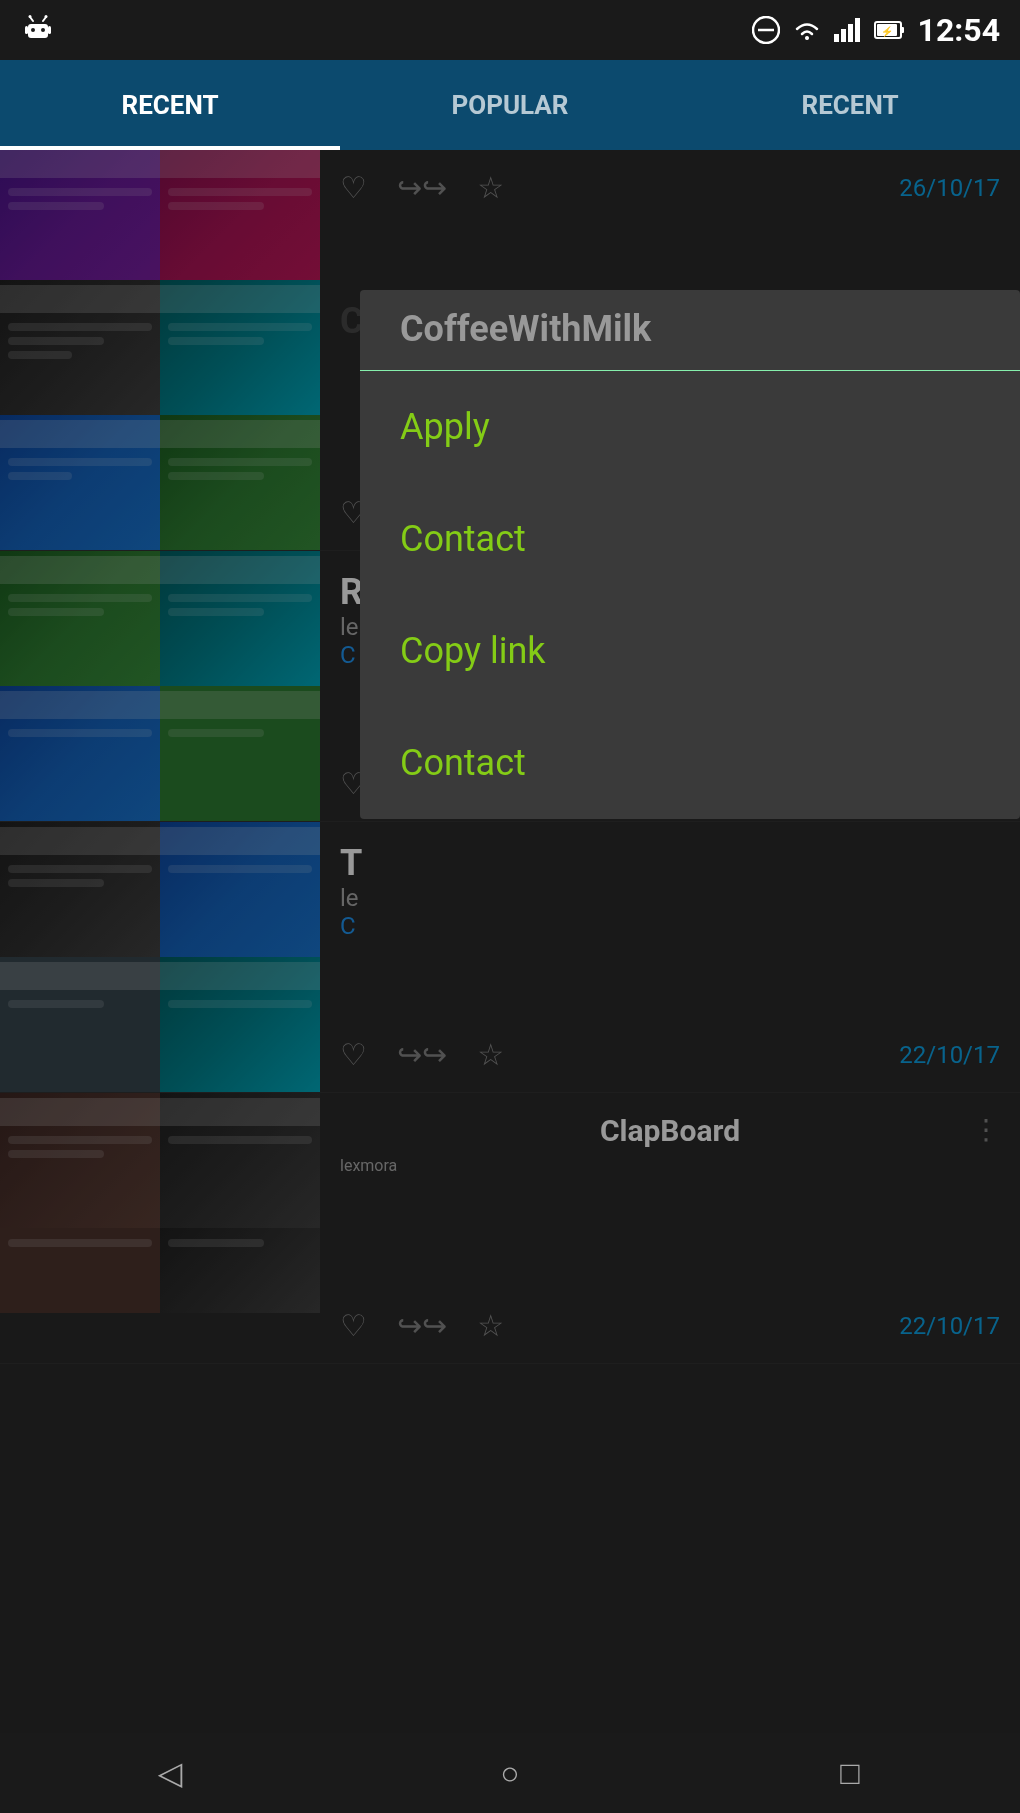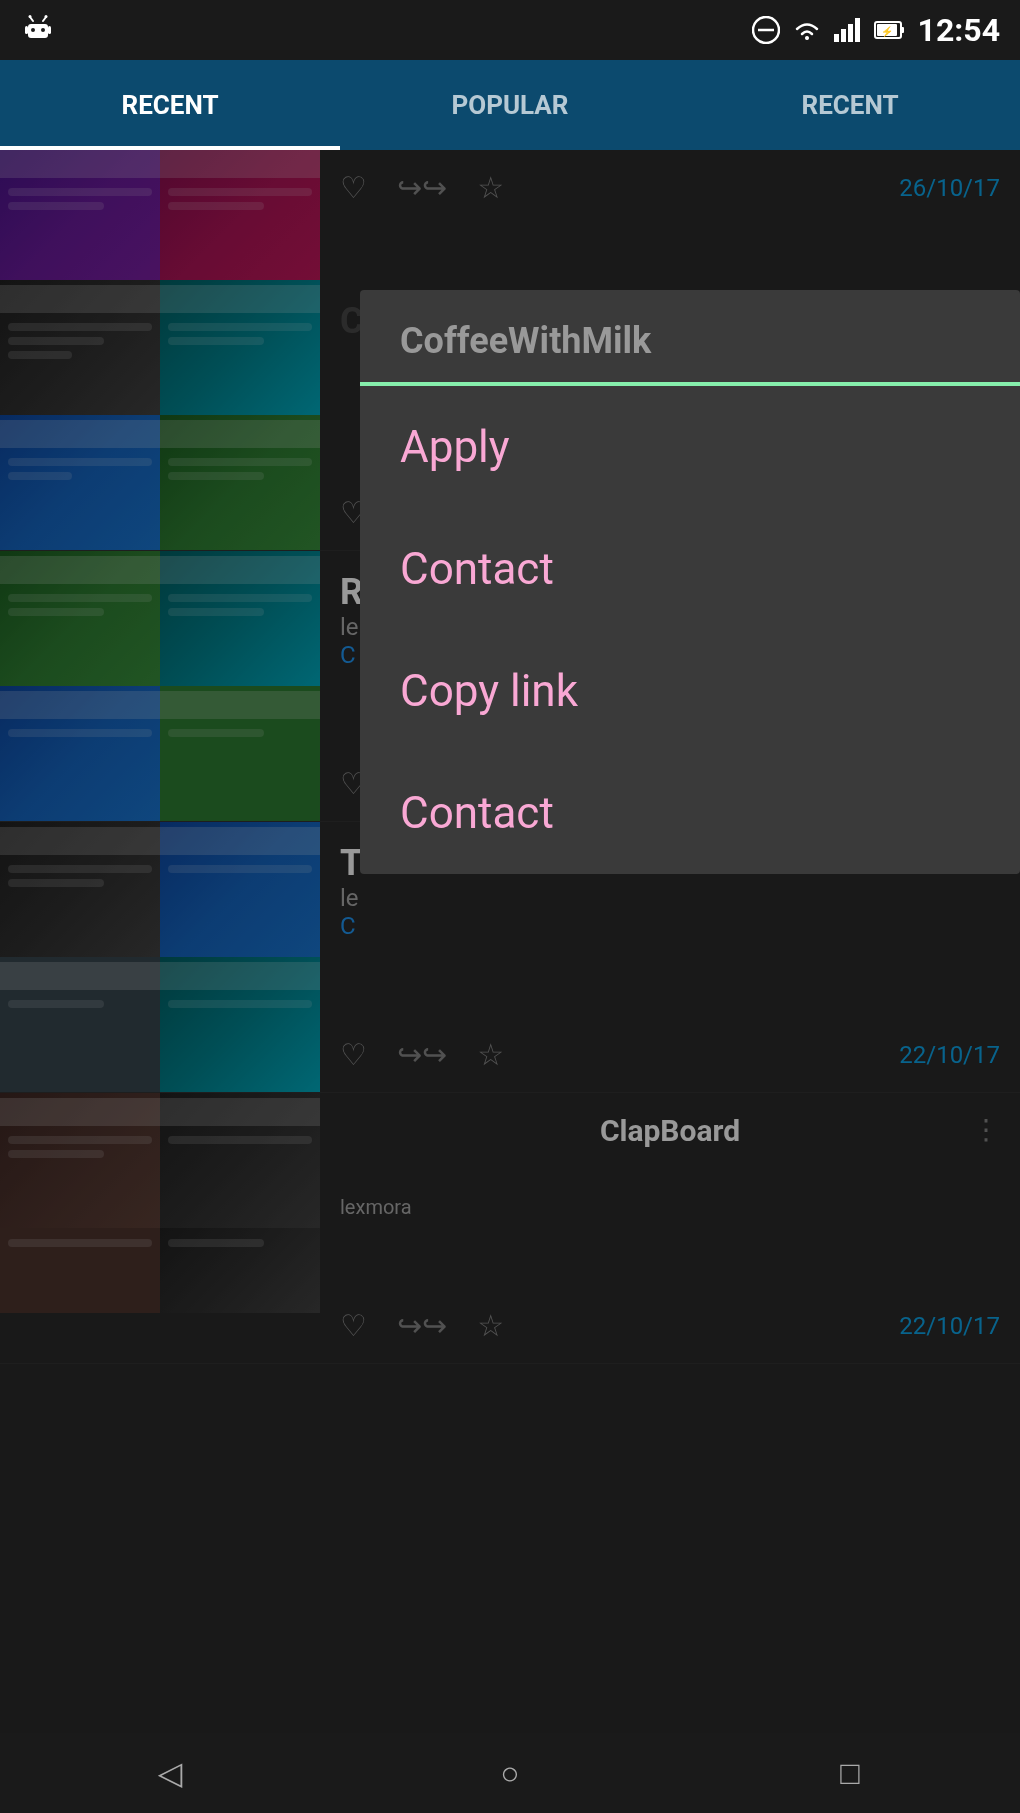--- a/index.html
+++ b/index.html
@@ -89,24 +89,23 @@
 
     .theme-name {
       font-size: 30px;
       font-weight: bold;
       color: white;
       margin-bottom: 8px;
       text-align: center;
     }
 
     .theme-author {
-      font-size: 20px;
+      font-size: 16px;
       color: #aaa;
       margin-bottom: auto;
-      margin-top: 39px;
     }
 
     .theme-actions {
       display: flex;
       align-items: center;
       gap: 30px;
       margin-top: 20px;
     }
 
     .action-icon {
@@ -190,34 +189,34 @@
       position: absolute;
       right: 0;
       top: 140px;
       width: 660px;
       background: #3a3a3a;
       z-index: 101;
       border-radius: 4px;
     }
 
     .context-menu-header {
-      padding: 30px 40px 20px;
-      border-bottom: 4px solid #86efac;
+      padding: 18px 40px 20px;
+      border-bottom: 1px solid #86efac;
     }
 
     .context-menu-title {
       font-size: 36px;
       font-weight: bold;
       color: #999;
     }
 
     .context-menu-item {
       padding: 35px 40px;
-      font-size: 44px;
-      color: #f9a8d4;
+      font-size: 36px;
+      color: #84cc16;
       cursor: pointer;
       display: block;
     }
 
     
     .bottom-nav {
       position: absolute;
       bottom: 0;
       width: 100%;
       height: 80px;

